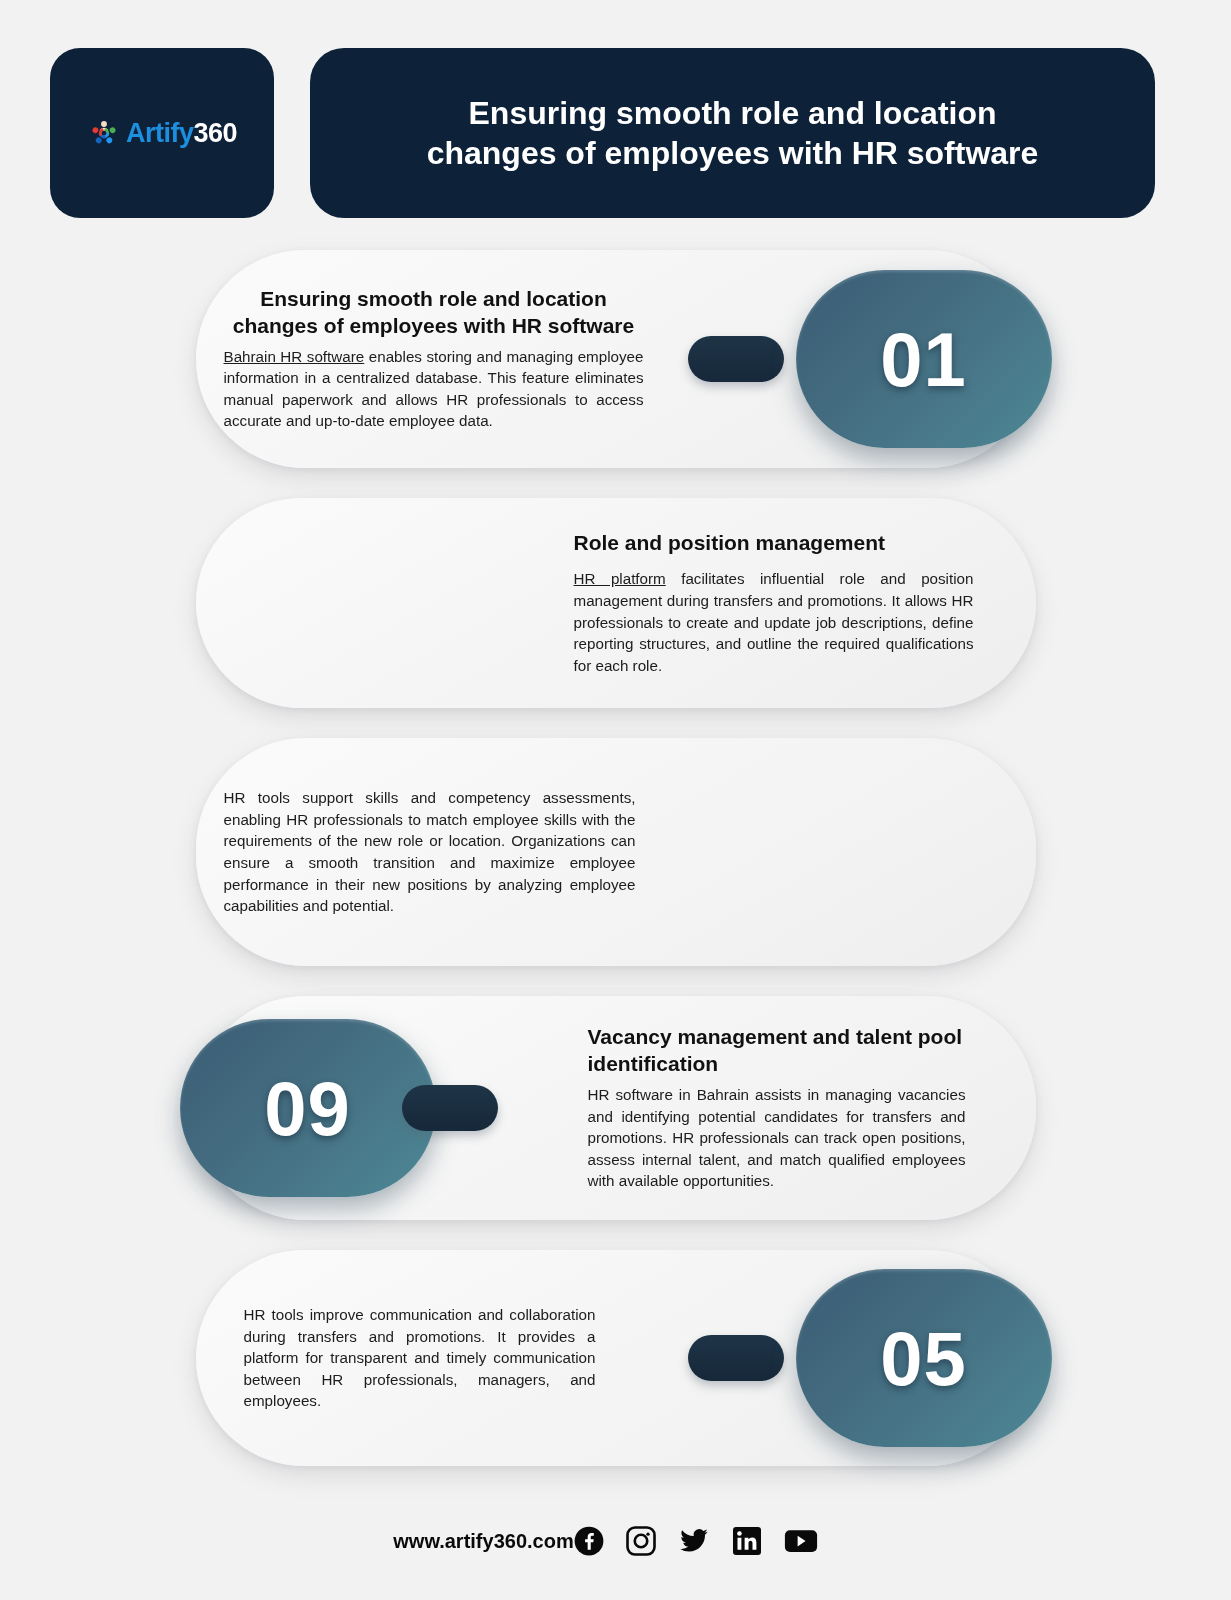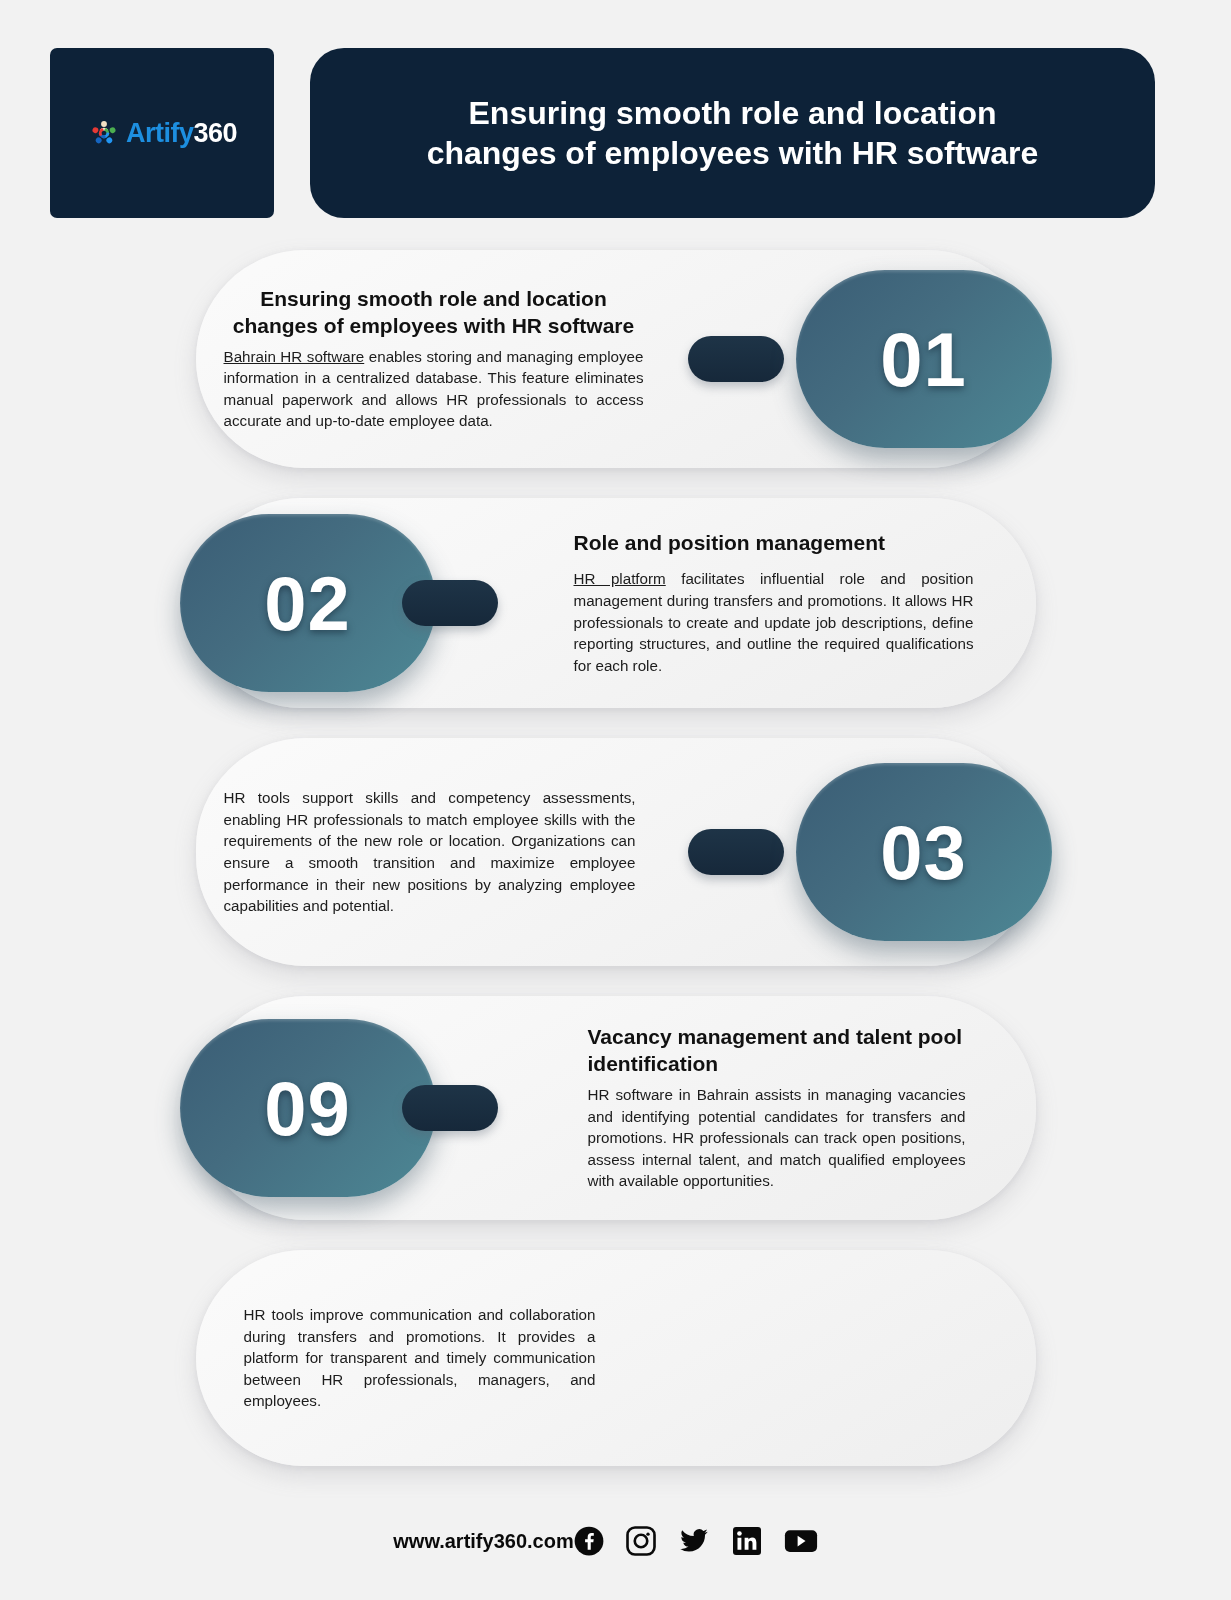--- a/index.html
+++ b/index.html
@@ -18,21 +18,21 @@
     display: flex;
     align-items: stretch;
     gap: 36px;
     padding: 48px 76px 0 50px;
     height: 218px;
   }
 
   .logo-box {
     width: 224px;
     background: #0d2238;
-    border-radius: 7px;
+    border-radius: 30px;
     display: flex;
     align-items: center;
     justify-content: center;
     flex: 0 0 224px;
   }
 
   .logo-wrap {
     display: flex;
     align-items: center;
     gap: 5px;
@@ -239,57 +239,51 @@
         <span>01</span>
       </div>
     </div>
   </div>
 
   <div class="card left c2">
     <div class="card-text">
       <h2>Role and position management</h2>
       <p><span class="lnk">HR platform</span><span> facilitates influential role and position management during transfers and promotions. It allows HR professionals to create and update job descriptions, define reporting structures, and outline the required qualifications for each role.</span></p>
     </div>
-    <div class="badge-group">
-      <div class="connector"></div>
-      <div class="badge">
-        <span>02</span>
-      </div>
-    </div>
   </div>
 
   <div class="card right c3">
     <div class="card-text">
       <p><span>HR tools support skills and competency assessments, enabling HR professionals to match employee skills with the requirements of the new role or location. Organizations can ensure a smooth transition and maximize employee performance in their new positions by analyzing employee capabilities and potential.</span></p>
-    </div>
-    <div class="badge-group">
-      <div class="connector"></div>
-      <div class="badge">
-        <span>03</span>
-      </div>
     </div>
   </div>
 
   <div class="card left c4">
     <div class="card-text">
       <h2>Vacancy management and talent pool identification</h2>
       <p><span>HR software in Bahrain assists in managing vacancies and identifying potential candidates for transfers and promotions. HR professionals can track open positions, assess internal talent, and match qualified employees with available opportunities.</span></p>
     </div>
     <div class="badge-group">
       <div class="connector"></div>
       <div class="badge">
         <span>09</span>
       </div>
     </div>
   </div>
 
   <div class="card right c5">
     <div class="card-text">
       <p><span>HR tools improve communication and collaboration during transfers and promotions. It provides a platform for transparent and timely communication between HR professionals, managers, and employees.</span></p>
     </div>
+    <div class="badge-group">
+      <div class="connector"></div>
+      <div class="badge">
+        <span>05</span>
+      </div>
+    </div>
   </div>
 
 </div>
 
 <div class="footer">
   <div class="footer-url">www.artify360.com</div>
   <div class="socials">
 
     <a>
       <svg width="30" height="30" viewBox="0 0 24 24">

